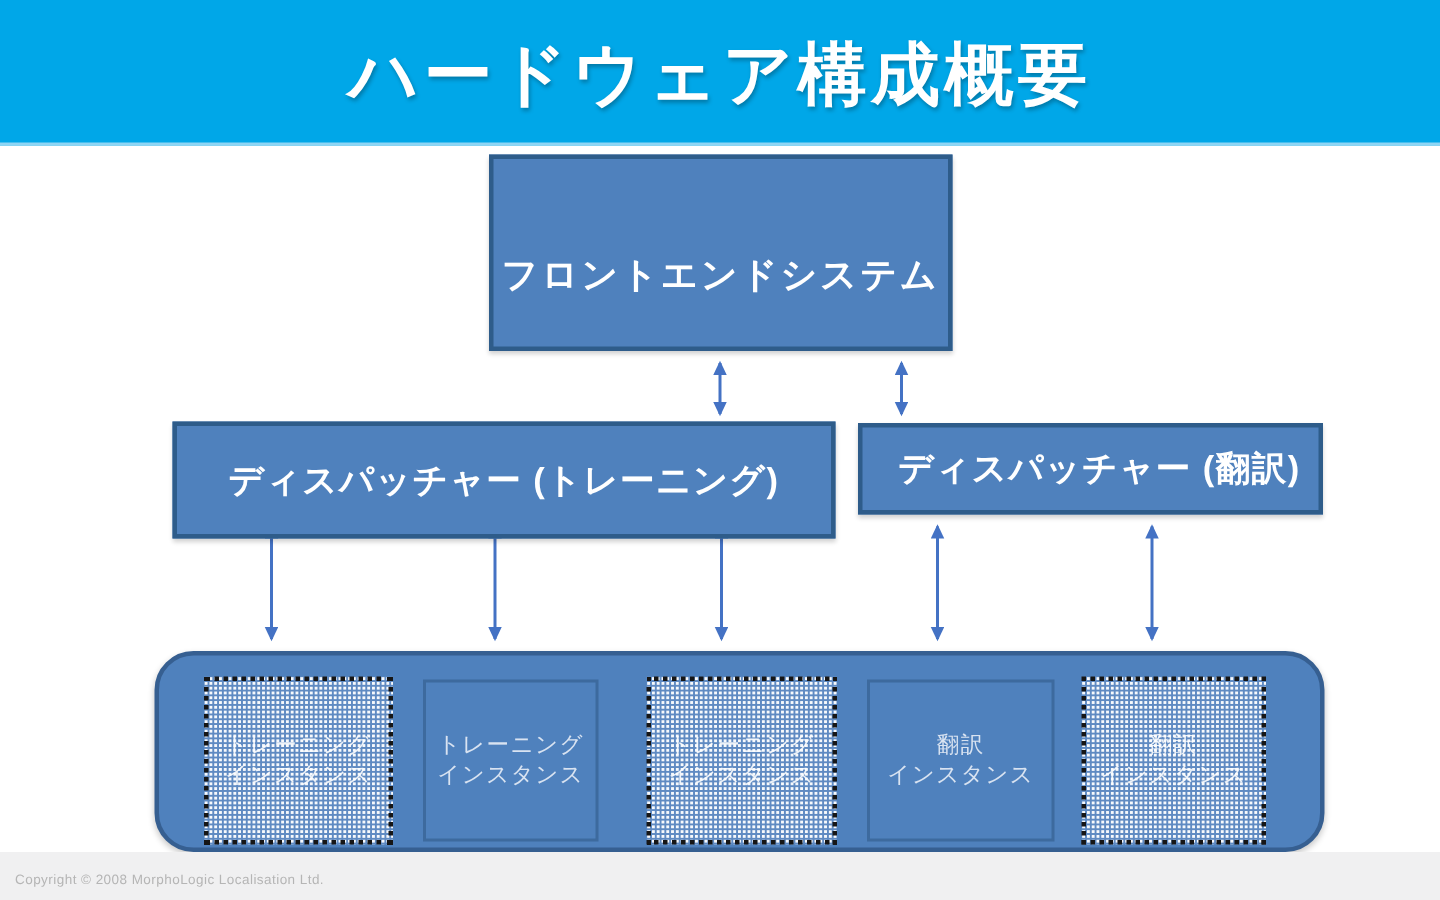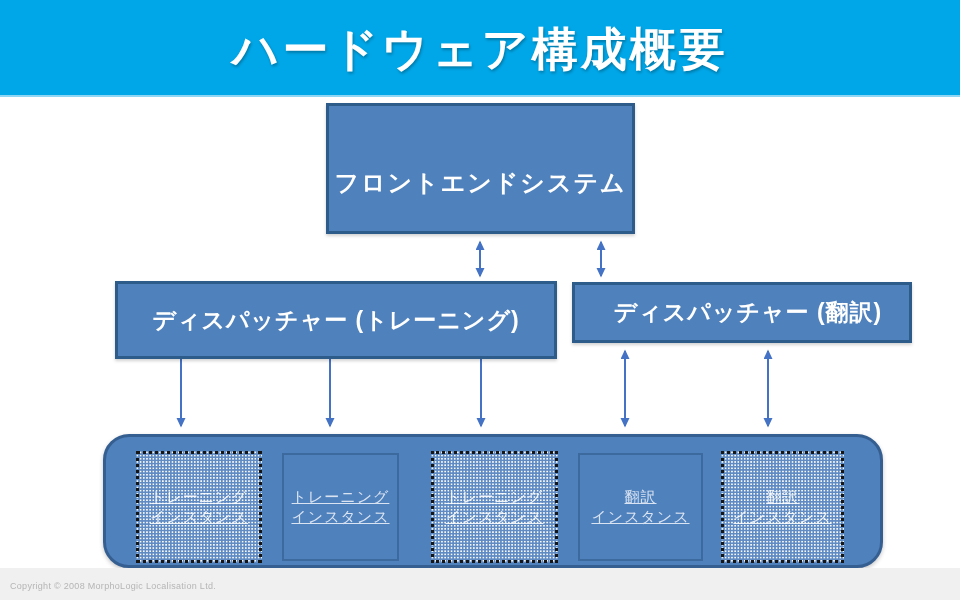--- a/index.html
+++ b/index.html
@@ -48,39 +48,38 @@
     display:flex;flex-direction:column;align-items:center;justify-content:center;
     box-shadow:0 2px 3px rgba(0,0,0,0.18);
     text-align:center;
   }
   .frontend{left:326px;top:103px;width:309px;height:131px;}
   .frontend .node-title{font-size:24px;font-weight:600;letter-spacing:2px;white-space:nowrap;margin-top:29px;}
   .frontend .node-sub{font-size:17px;font-weight:400;margin-top:3px;white-space:nowrap;}
 
   .dispatcher{font-size:23px;font-weight:600;letter-spacing:1px;white-space:nowrap;}
   .d1{left:115px;top:281px;width:442px;height:78px;}
-  .d2{left:572px;top:282px;width:340px;height:61px;padding-left:12px;}
+  .d2{left:572px;top:282px;width:310px;height:61px;padding-left:12px;}
 
   
   svg.arrows{position:absolute;left:0;top:0;width:960px;height:600px;pointer-events:none;}
 
   
   .backend{
     position:absolute;left:103px;top:434px;width:780px;height:134px;
     background:var(--backend-fill);
     border:3px solid var(--backend-border);
     border-radius:26px;
     box-shadow:0 2px 4px rgba(0,0,0,0.22);
   }
   .instance{
     position:absolute;
     display:flex;flex-direction:column;align-items:center;justify-content:center;
     text-align:center;font-size:15px;line-height:20px;letter-spacing:1px;
     white-space:nowrap;
-    text-decoration:underline;
   }
   .instance.solid{
     border:2px solid var(--instance-solid-border);
     background:var(--node-fill);
     color:var(--instance-text);
   }
   .instance.dotted{
     border:3px dotted #161616;
     background-color:#5f8ac2;
     background-image:radial-gradient(rgba(255,255,255,0.95) 0.9px, rgba(255,255,255,0) 1.25px);

